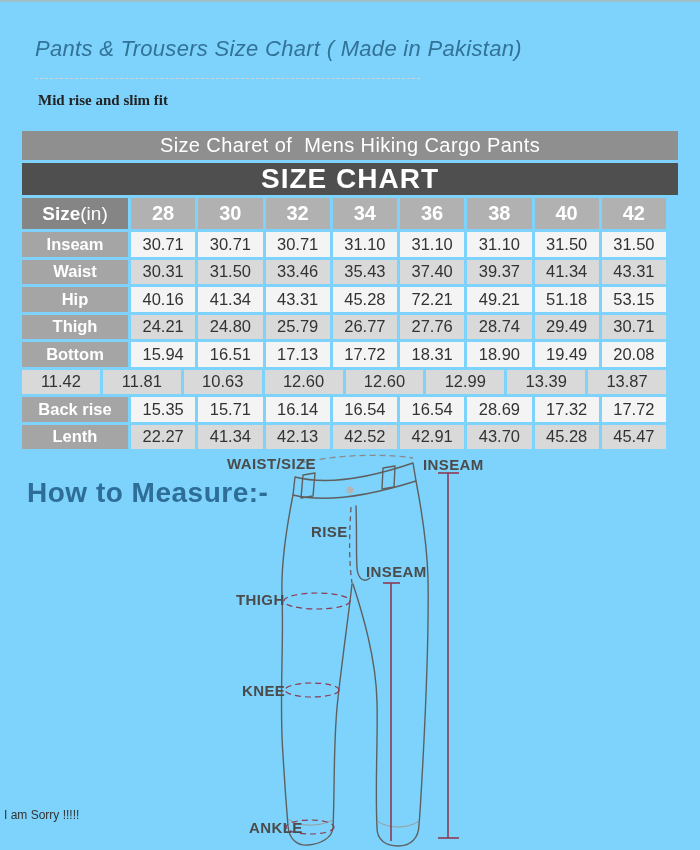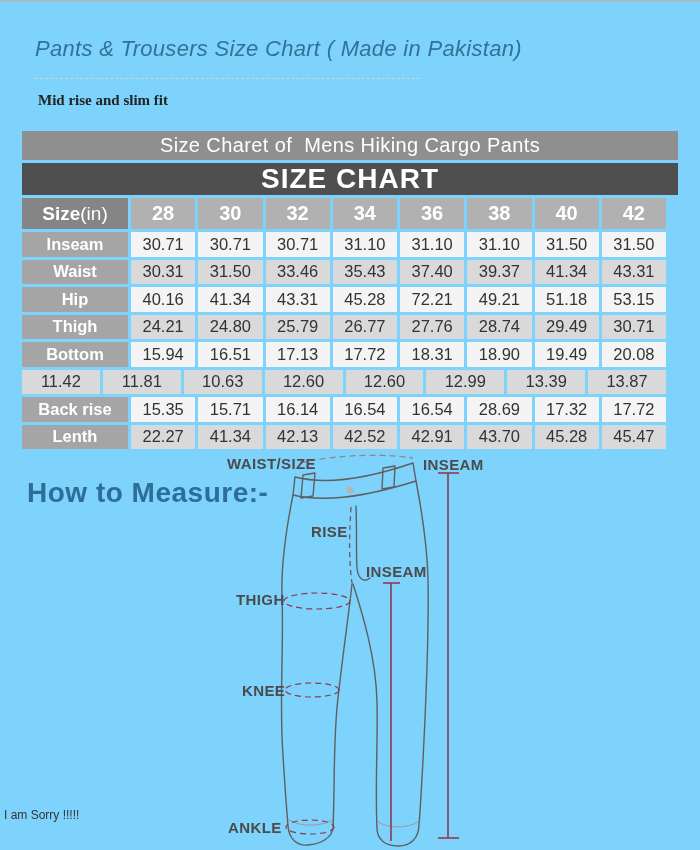--- a/index.html
+++ b/index.html
@@ -37,21 +37,21 @@
   .measure-area svg{position:absolute;left:0;top:0;}
   .measure-heading{position:absolute;left:27px;top:27px;font-size:28px;font-weight:bold;
       color:#2d6d97;letter-spacing:.5px;}
   .mlabel{position:absolute;font-size:15px;font-weight:bold;color:#4b4b4b;letter-spacing:.4px;text-align:right;}
   .lbl-waist {left:227px;top:5px;}
   .lbl-length{left:423px;top:6px;}
   .lbl-rise  {left:311px;top:73px;}
   .lbl-inseam{left:366px;top:113px;}
   .lbl-thigh {left:236px;top:141px;}
   .lbl-knee  {left:242px;top:232px;}
-  .lbl-ankle {left:228px;top:369px;}
+  .lbl-ankle {left:249px;top:369px;}
   .sorry{position:absolute;left:4px;top:808px;font-size:12px;color:#333333;}
 </style>
 </head>
 <body>
 
 <div class="page">
   <div class="top-rule"></div>
 
   <div class="page-title">Pants &amp; Trousers Size Chart ( Made in Pakistan)</div>
   <div class="dashed-sep"></div>

